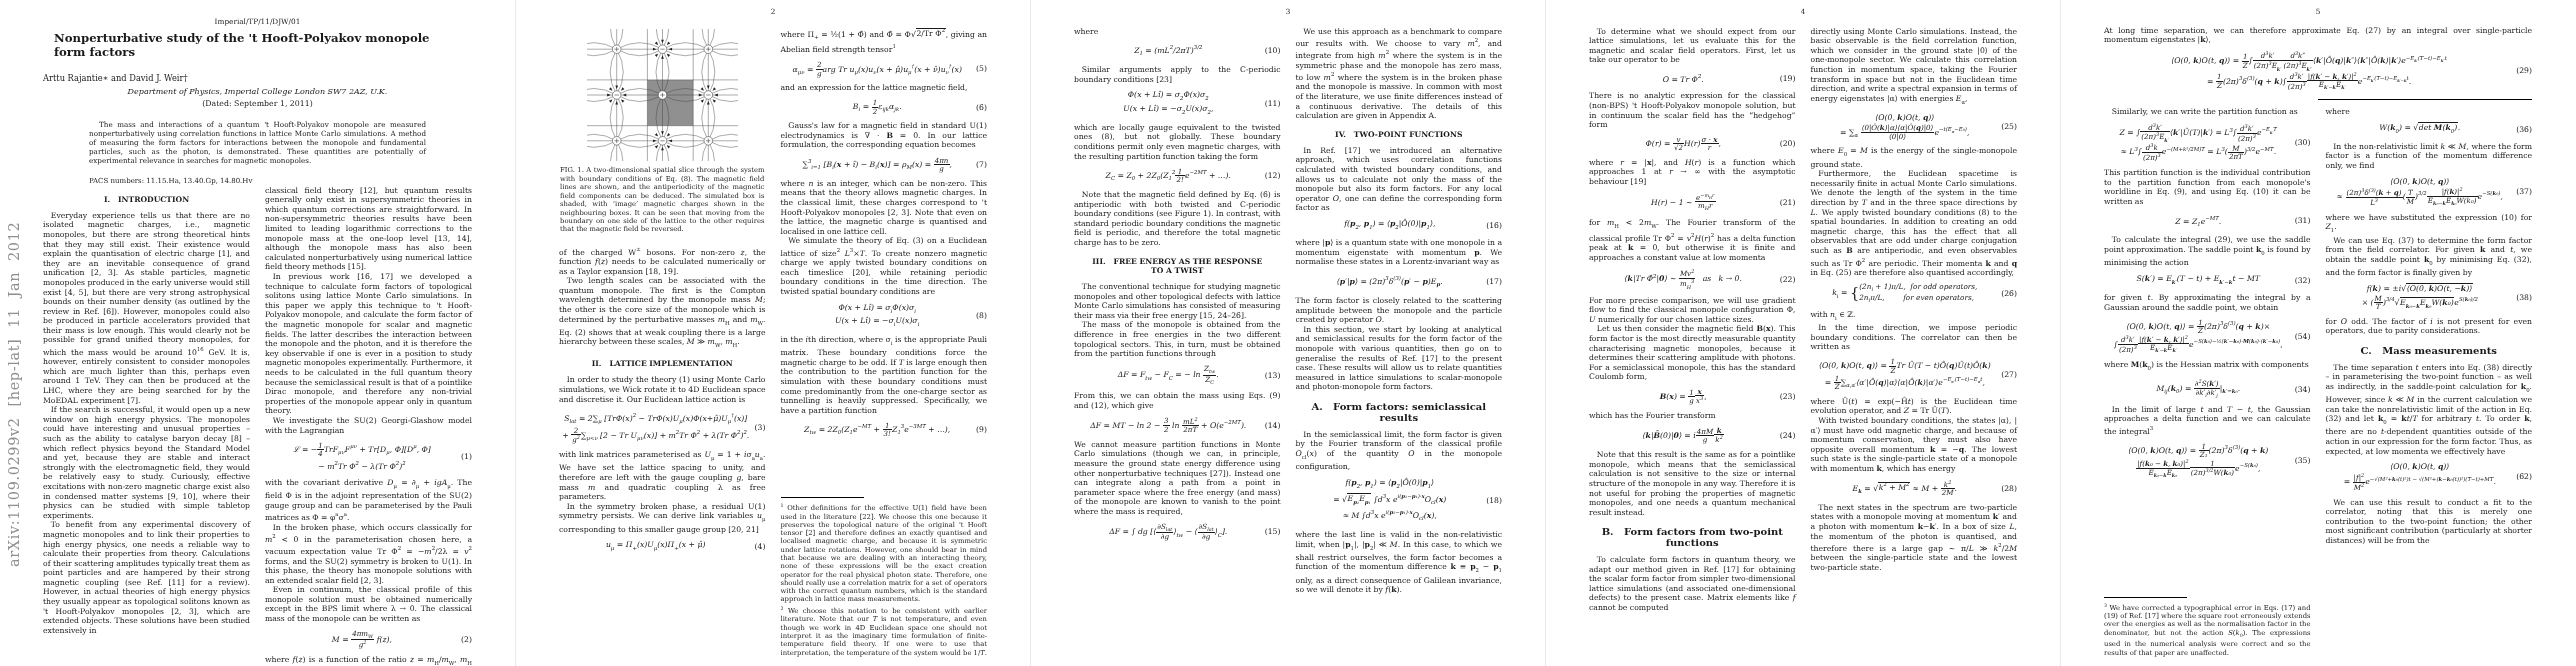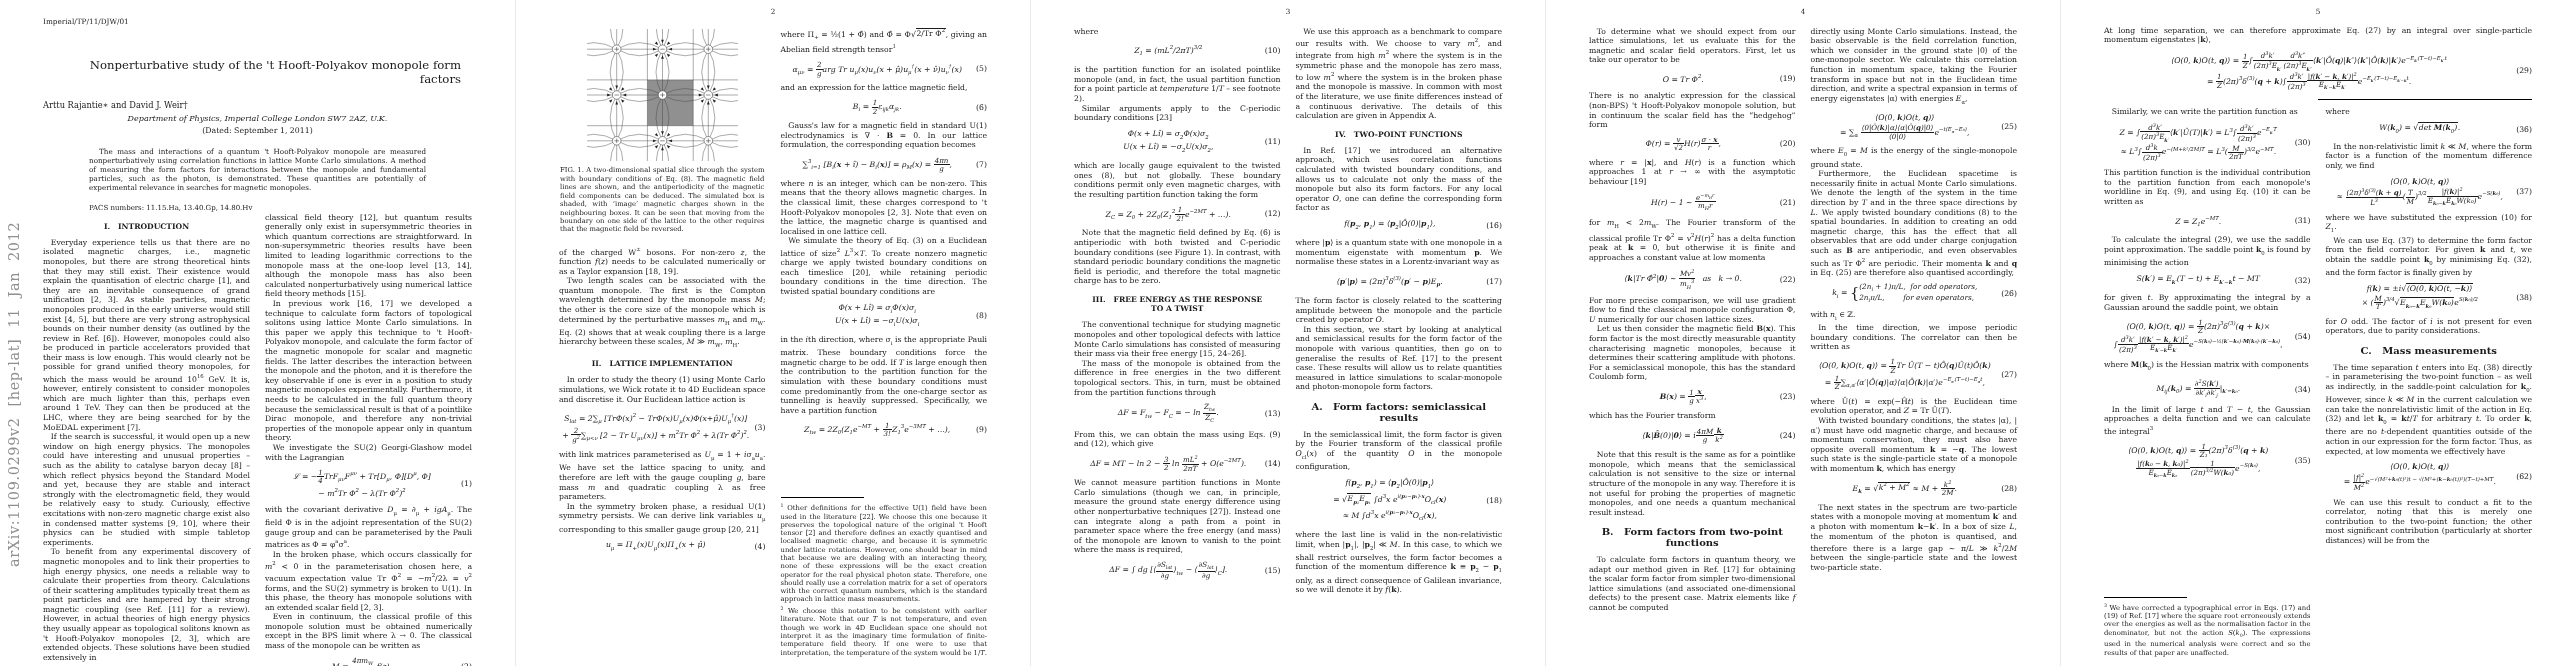--- a/index.html
+++ b/index.html
@@ -1,22 +1,22 @@
 <!DOCTYPE html>
 <html style="font-size:9px"><head>
 <meta charset="utf-8">
 <style>
   html,body{margin:0;padding:0;background:#fff;}
   body{width:2576px;height:667px;display:flex;flex-direction:row;font-family:"DejaVu Serif",serif;color:#1a1a1a;}
   .page{position:relative;width:515px;height:667px;box-sizing:border-box;padding:25.6px 43px 9px 43px;background:#fff;overflow:hidden;flex:0 0 auto;}
   .page + .page{border-left:0.6px solid #e9e9e9;}
   .page-num{position:absolute;top:6.7px;left:0;width:100%;text-align:center;font-size:7.2px;color:#222;}
   
-  .imprint{text-align:left;font-size:7.3px;margin:-9px 0 32px 0;}
-  .title{text-align:right;font-weight:normal;font-size:11.7px;line-height:14.5px;margin:0 11px 13.3px 11px;}
+  .imprint{text-align:center;font-size:7.3px;margin:-9px 0 5px 0;}
+  .title{text-align:left;font-weight:bold;font-size:11.7px;line-height:14.5px;margin:0 11px 13.3px 11px;}
   .authors{font-size:8.3px;margin-bottom:3.9px;}
   .affil{text-align:center;font-style:italic;font-size:8px;margin-bottom:2.8px;}
   .dateline{text-align:center;font-size:7.8px;margin-bottom:10px;}
   .abstract{width:337px;margin:12px auto;font-size:7.2px;line-height:9px;text-align:justify;text-indent:10px;}
   .pacs{width:337px;margin:9px auto 0 auto;font-size:7px;}
   
   .watermark{position:absolute;left:5.6px;top:128px;height:439px;writing-mode:vertical-rl;transform:rotate(180deg);font-size:14.5px;color:#8f8f8f;letter-spacing:0.6px;word-spacing:5.6px;white-space:nowrap;}
   
   .pbody{display:flex;flex-direction:column;flex:1;min-height:0;height:100%;}
   .page1 .pbody{height:auto;flex:1;}
@@ -291,21 +291,20 @@
   <div class="pbody">
       <div class="cols">
         <div class="col">
           <p class="par noind">where</p>
           <div class="eq">
             <div class="eqb">
               <div class="eql"><i>Z</i><sub>1</sub> = (<i>mL</i><sup>2</sup>/2π<i>T</i>)<sup>3/2</sup></div>
             </div>
             <div class="eqn">(10)</div>
           </div>
-          <p class="par noind">is the partition function for an isolated pointlike monopole (and, in fact, the usual partition function for a point particle at <i>temperature</i> 1/<i>T</i> – see footnote 2).</p>
           <p class="par">Similar arguments apply to the C-periodic boundary conditions [23]</p>
           <div class="eq">
             <div class="eqb">
               <div class="eql">Φ(<i>x</i> + <i>L</i>î) = σ<sub>2</sub>Φ(<i>x</i>)σ<sub>2</sub></div>
               <div class="eql"><i>U</i>(<i>x</i> + <i>L</i>î) = −σ<sub>2</sub><i>U</i>(<i>x</i>)σ<sub>2</sub>,</div>
             </div>
             <div class="eqn">(11)</div>
           </div>
           <p class="par noind">which are locally gauge equivalent to the twisted ones (8), but not globally. These boundary conditions permit only even magnetic charges, with the resulting partition function taking the form</p>
           <div class="eq">

